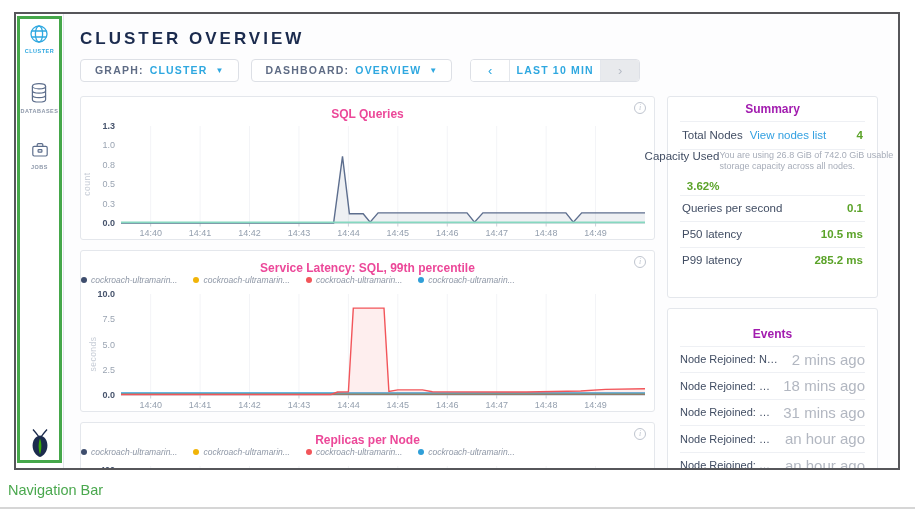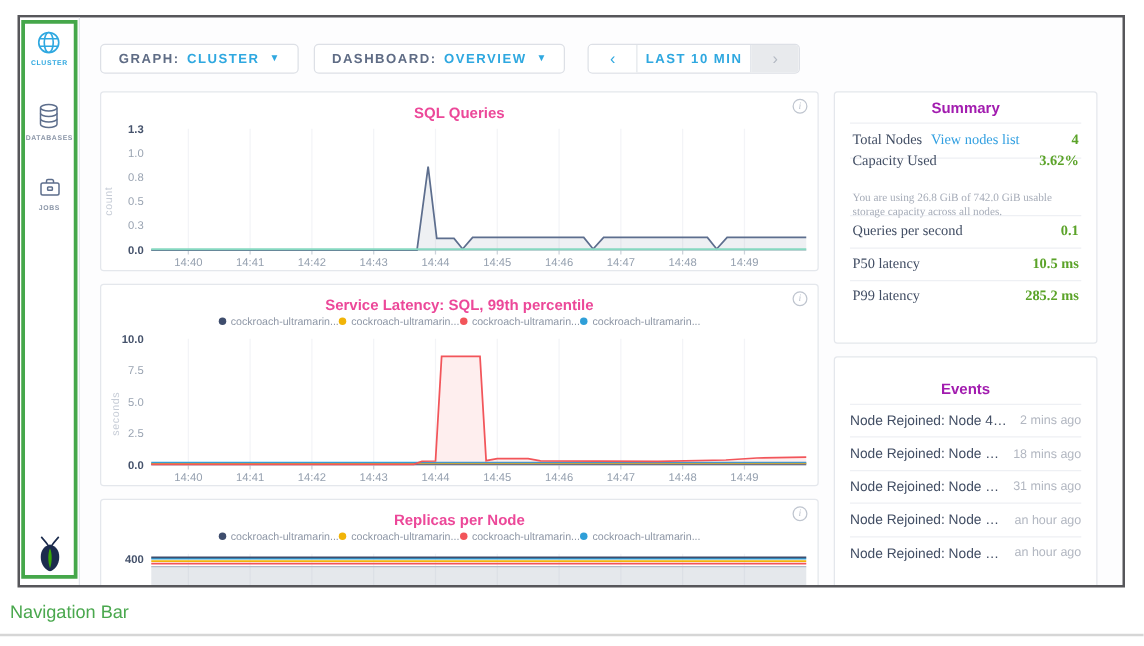--- a/index.html
+++ b/index.html
@@ -55,44 +55,44 @@
   
   .card { background:#fff; border:1px solid #e4e7ec; border-radius:3px; }
   .chart-card { display:flex; flex-direction:column; }
   .chart-card + .chart-card { margin-top:10px; }
   .c1 { height:144px; }
   .c2 { height:162px; }
   .c3 { height:170px; }
   .chart-head { position:relative; text-align:center; padding-top:7px; height:22px; flex:0 0 auto; }
   .chart-title { font-size:12px; font-weight:bold; color:#ec4899; }
   .info-icon { position:absolute; right:8px; top:5px; width:12px; height:12px; border:1px solid #bfc5cf; border-radius:50%; color:#bfc5cf; font-size:8px; line-height:10px; text-align:center; font-style:italic; font-family:"Liberation Serif",serif; cursor:pointer; }
-  .legend { display:flex; justify-content:center; height:14px; align-items:center; flex:0 0 auto; }
+  .legend { display:flex; gap:16px; height:14px; align-items:center; flex:0 0 auto;font-style:italic; }
   .lg-item { display:flex; align-items:center; gap:4px; cursor:pointer; }
   .lg-dot { width:6px; height:6px; border-radius:50%; display:inline-block; }
   .lg-item span:last-child { font-size:8.5px; color:#8e97a6; }
   .plot-wrap { flex:1; position:relative; min-height:0; }
   .plot-wrap svg { position:absolute; left:0; top:0; width:100%; height:100%; }
   .ylab { position:absolute; left:-6px; top:50%; transform:rotate(-90deg); transform-origin:center; font-size:8.5px; color:#c6ccd6; letter-spacing:.5px; z-index:2; }
 
   
   .summary-card { height:202px; padding:0 12px; }
   .panel-title { text-align:center; font-size:12px; font-weight:bold; color:#a21caf; line-height:24px; height:24px; }
-  .srow { display:flex; align-items:center; border-top:1px solid #eef0f4; padding:0 2px;font-family:Liberation Serif, serif; }
+  .srow { display:flex; align-items:center; border-top:1px solid #eef0f4; padding:0 2px; }
   .srow-simple { height:26px; }
   .srow-nodes { height:28px; }
-  .srow-cap { height:46px; flex-wrap:wrap; align-content:center; row-gap:18px; }
+  .srow-cap { height:46px; flex-wrap:wrap; align-content:center; row-gap:18px;flex-direction:column; }
   .s-label { font-size:11.5px; color:#414d63; }
   .s-link { font-size:11.5px; color:#33a0e1; margin-left:7px; cursor:pointer; text-decoration:none; }
   .s-value { margin-left:auto; font-size:11.5px; font-weight:bold; color:#5ba329; }
   .s-note { flex-basis:100%; font-size:9px; color:#a7adb9; line-height:11px; }
 
   .events-card { height:192px; margin-top:10px; padding:13px 12px; }
   .erow { display:flex; align-items:center; height:26.5px; border-top:1px solid #eef0f4; }
   .e-text { font-size:11px; color:#414d63; white-space:nowrap; overflow:hidden; text-overflow:ellipsis; flex:1; }
-  .e-time { font-size:10px; color:#b2b7c1; margin-left:8px; white-space:nowrap; }
+  .e-time { font-size:15px; color:#b2b7c1; margin-left:8px; white-space:nowrap; }
 
   
   .annotation-label { position:absolute; left:8px; top:482px; font-size:14.5px; color:#4aa84e; }
   .bottom-rule { position:absolute; left:0; right:0; top:507px; height:2px; background:#d6d6d6; }
 
   .icon-svg { display:block; }
 </style>
 </head>
 <body>
 
@@ -136,20 +136,21 @@
         <path d="M6,1.5 Q10,6 12.4,9.5" stroke="#1b2b4d" stroke-width="1.3" fill="none"></path>
         <path d="M20,1.5 Q16,6 13.6,9.5" stroke="#1b2b4d" stroke-width="1.3" fill="none"></path>
         <path d="M13,7.5 C8,8.6 5.6,12.5 5.6,17.5 C5.6,23.5 9.2,27.8 13,29 C16.8,27.8 20.4,23.5 20.4,17.5 C20.4,12.5 18,8.6 13,7.5 Z" fill="#1b2b4d"></path>
         <path d="M13,10.5 C11.2,14.5 11.2,21.5 13,26.5 C14.8,21.5 14.8,14.5 13,10.5 Z" fill="#37a806"></path>
       </svg>
     </div>
   </nav>
 
   <div class="main">
 
+    <h1 class="page-title">CLUSTER OVERVIEW</h1>
 
     <div class="controls">
       <div class="dd">
         <span class="dd-label">GRAPH:</span>
         <span class="dd-value">CLUSTER</span>
         <span class="caret">▼</span>
       </div>
       <div class="dd">
         <span class="dd-label">DASHBOARD:</span>
         <span class="dd-value">OVERVIEW</span>

